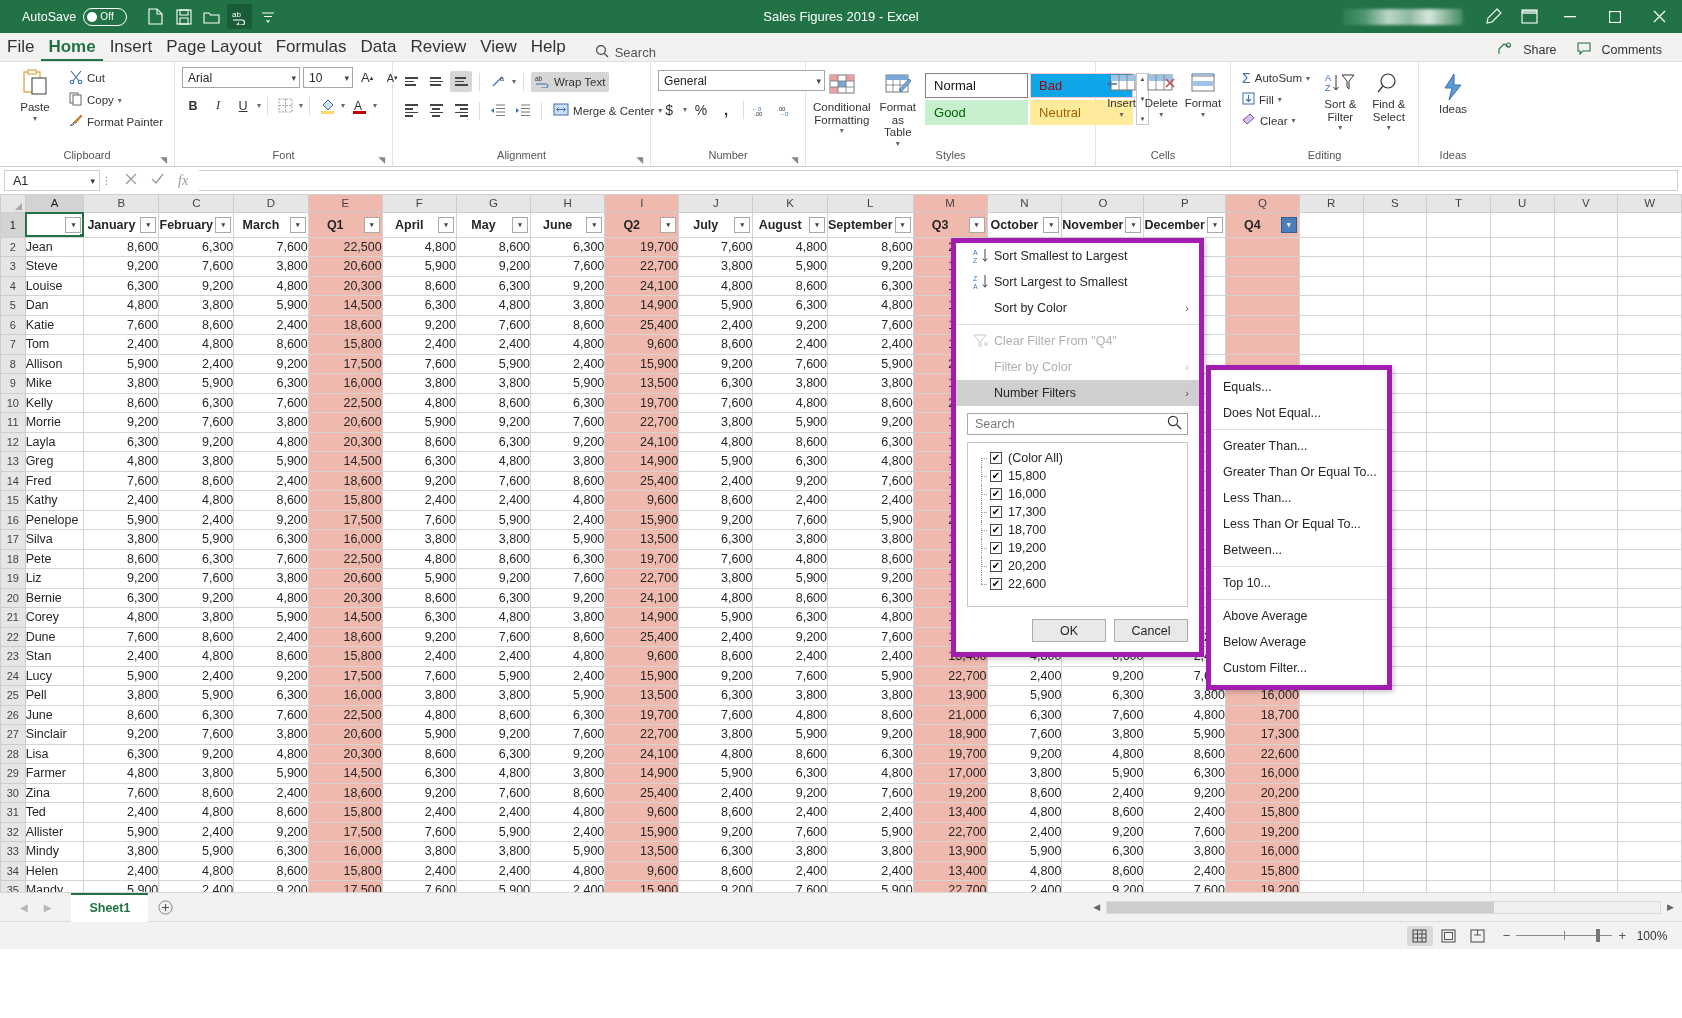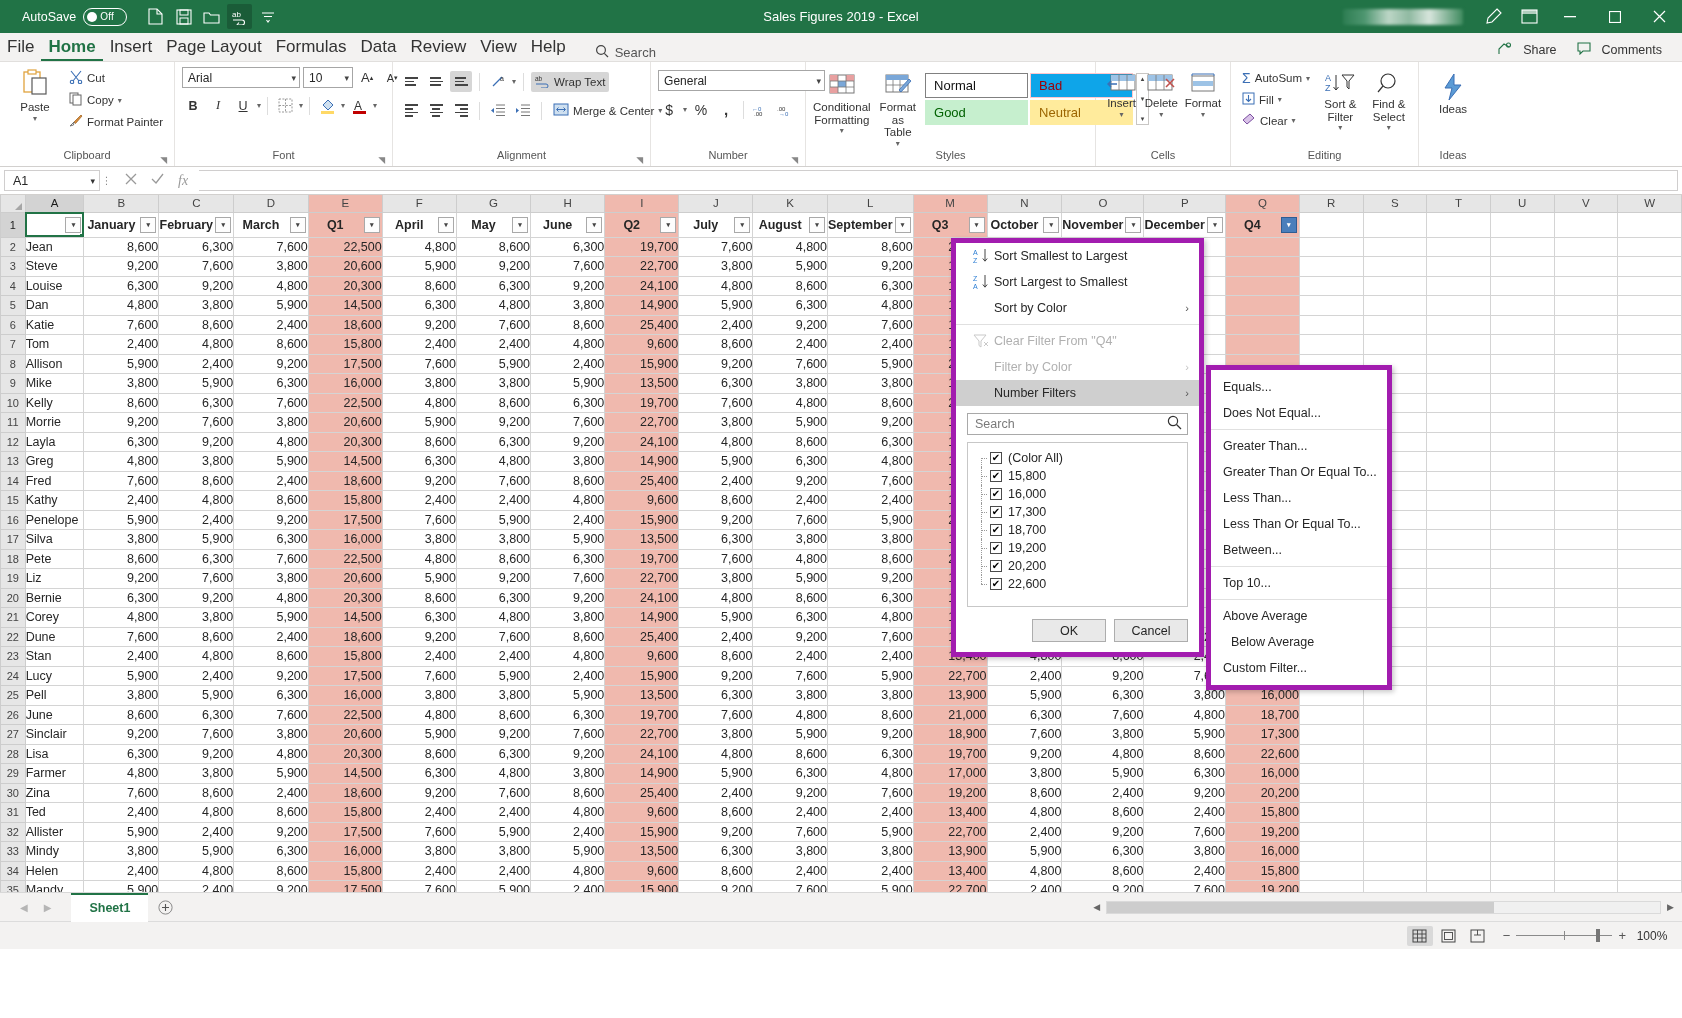--- a/index.html
+++ b/index.html
@@ -1722,21 +1722,21 @@
       <div class="msep"></div>
       <div class="mi" style="padding: 0px 12px;">Greater Than...</div>
       <div class="mi" style="padding: 0px 12px;">Greater Than Or Equal To...</div>
       <div class="mi" style="padding: 0px 12px;">Less Than...</div>
       <div class="mi" style="padding: 0px 12px;">Less Than Or Equal To...</div>
       <div class="mi" style="padding: 0px 12px;">Between...</div>
       <div class="msep"></div>
       <div class="mi" style="padding: 0px 12px;">Top 10...</div>
       <div class="msep"></div>
       <div class="mi" style="padding: 0px 12px;">Above Average</div>
-      <div class="mi" style="padding: 0px 20px;">Below Average</div>
+      <div class="mi" style="padding: 0px 12px;">Below Average</div>
       <div class="mi" style="padding: 0px 12px;">Custom Filter...</div>
     </div>
 </div>
 
 <div class="sheetbar">
   <div class="navarrows">
     <span>◀</span>
     <span>▶</span>
   </div>
   <div class="stab">Sheet1</div>

